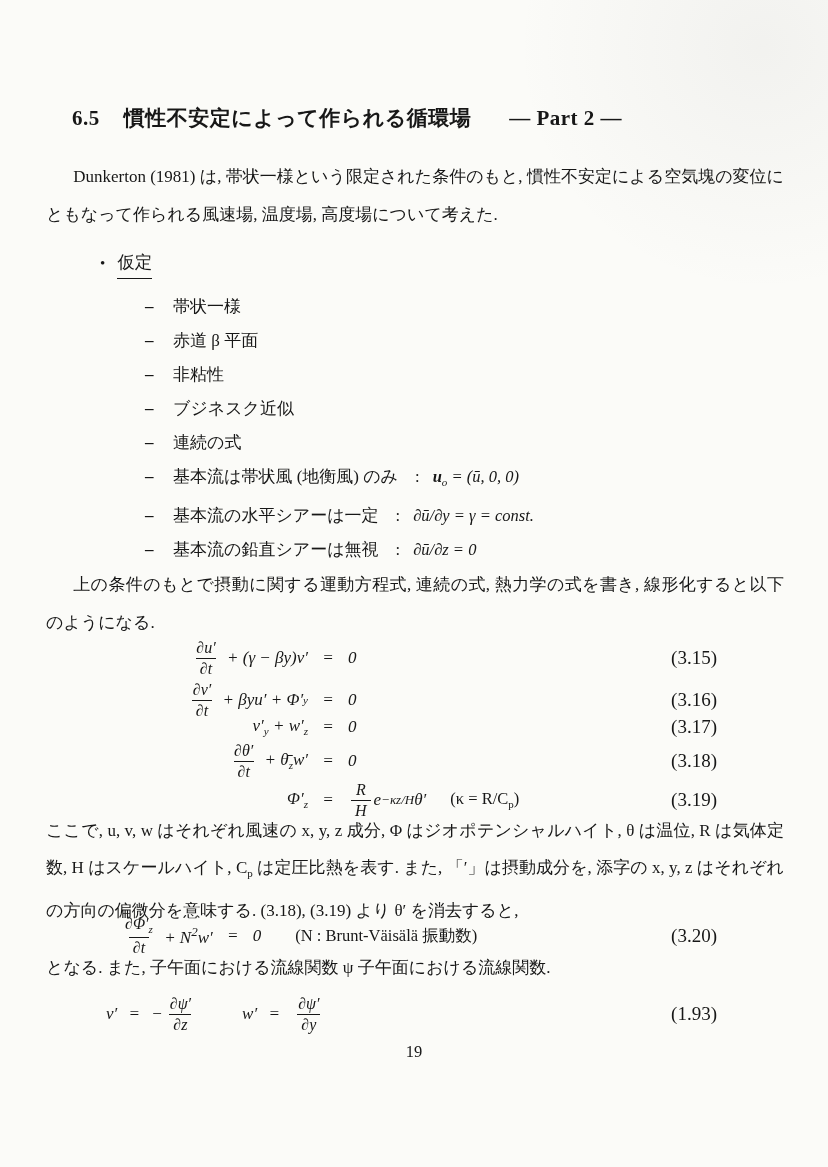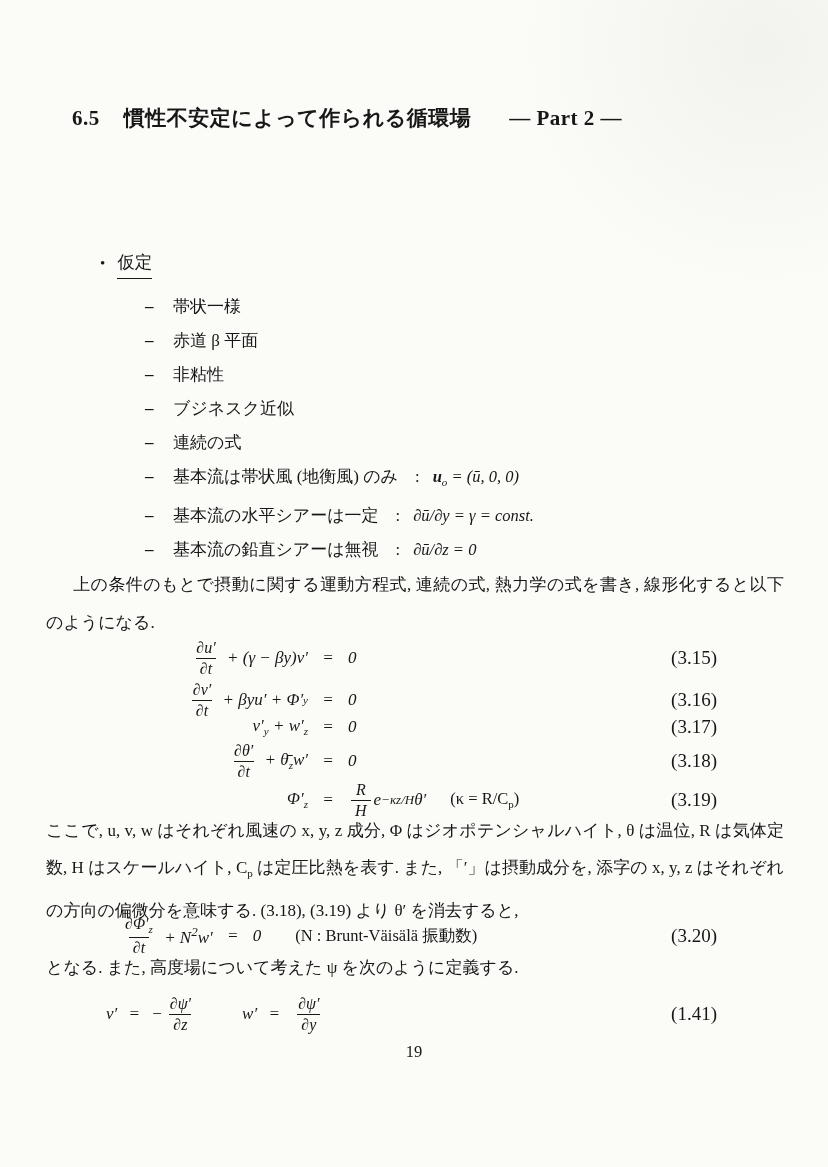--- a/index.html
+++ b/index.html
@@ -50,20 +50,21 @@
 </style>
 </head>
 <body>
 
 <div class="page">
 
   <div class="abs sec-heading" style="top:103px;left:72px;">
     <span class="sec-num">6.5</span><span>慣性不安定によって作られる循環場</span><span class="sec-part">— Part 2 —</span>
   </div>
 
+  <p class="abs para indent" style="top:158px;margin:0;">Dunkerton (1981) は, 帯状一様という限定された条件のもと, 慣性不安定による空気塊の変位にともなって作られる風速場, 温度場, 高度場について考えた.</p>
 
   <div class="abs" style="top:252px;">
     <div class="assump-head">
       <span class="bullet">•</span>
       <span class="assump-title">仮定</span>
     </div>
 
     <div class="assump-item" style="margin-top:18px;">
       <span class="dash">–</span>
       <span>帯状一様</span>
@@ -162,37 +163,37 @@
           <span class="fden">∂t</span>
         </span>
       <span class="mid"><span> + N</span><sup>2</sup><span>w′</span></span>
       <span class="rel">=</span>
       <span>0</span>
       <span class="note">(N : Brunt-Väisälä 振動数)</span>
     </div>
     <span class="tag">(3.20)</span>
   </div>
 
-  <p class="abs para" style="top:952px;margin:0;line-height:32px;">となる. また, 高度場について考えた ψ を次のように定義する.</p>
+  <p class="abs para" style="top:952px;margin:0;line-height:32px;">となる. また, 子午面における流線関数 ψ 子午面における流線関数.</p>
 
   <div class="abs eqrow" style="top:988px;height:52px;">
     <div style="margin-left:60px;display:flex;align-items:center;">
       <span>v′</span>
       <span class="rel" style="width:34px;">=</span>
       <span>−</span>
       <span class="frac">
           <span class="fnum">∂ψ′</span>
           <span class="fden">∂z</span>
         </span>
       <span class="gap44"></span>
       <span>w′</span>
       <span class="rel" style="width:34px;">=</span>
       <span class="frac">
           <span class="fnum">∂ψ′</span>
           <span class="fden">∂y</span>
         </span>
     </div>
-    <span class="tag">(1.41)</span>
+    <span class="tag">(1.93)</span>
   </div>
 
   <div class="footer">19</div>
 
 </div>
 
 </body></html>

